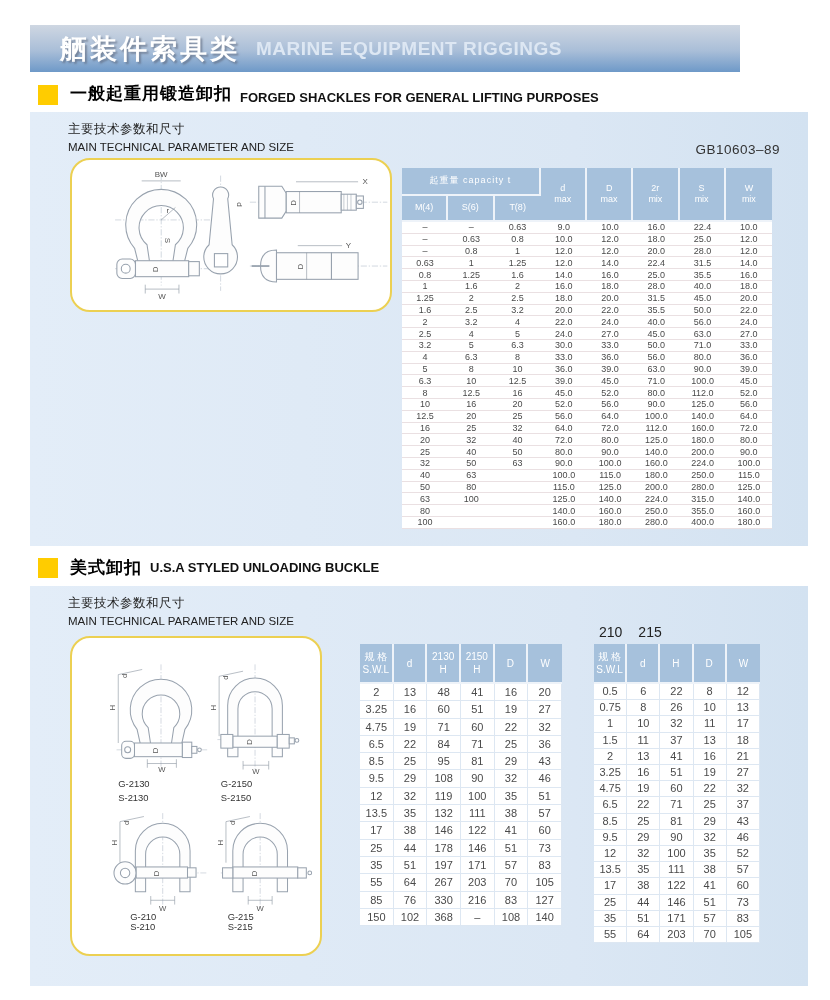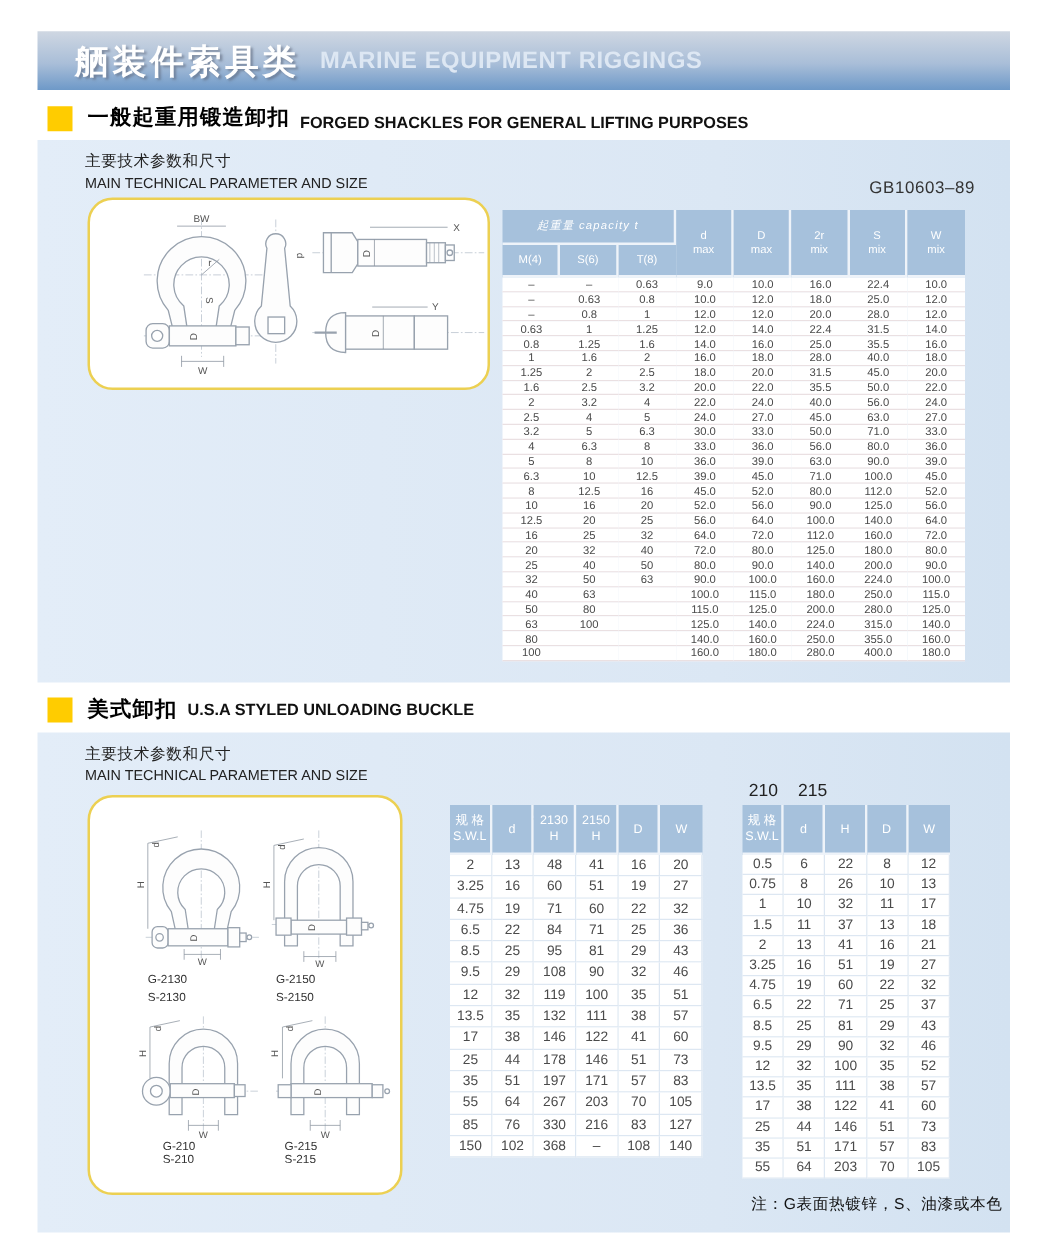--- a/index.html
+++ b/index.html
@@ -1,19 +1,19 @@
 <!DOCTYPE html>
 <html><head>
 <meta charset="utf-8">
 <style>
   html,body{margin:0;padding:0;background:#fff;}
   body{width:830px;height:1000px;position:relative;font-family:"Liberation Sans","DejaVu Sans",sans-serif;overflow:hidden;}
 
   
-  .banner{position:absolute;left:30px;top:25px;width:778px;height:47px;
+  .banner{position:absolute;left:30px;top:25px;width:710px;height:47px;
     background:linear-gradient(180deg,#cfd7e2 0%,#a9bed8 55%,#6e99c8 100%);
     display:flex;align-items:center;padding-left:30px;box-sizing:border-box;}
   .banner-zh{font-size:27px;font-weight:bold;color:#fff;letter-spacing:3px;
     text-shadow:2px 2px 2px rgba(90,100,120,.6);}
   .banner-en{font-size:19px;font-weight:bold;color:#dde7f3;margin-left:16px;letter-spacing:.5px;}
 
   
   .sec-title{position:absolute;left:38px;display:flex;align-items:center;}
   #sec1-title{top:82px;align-items:flex-end;} #sec2-title{top:556px;}
   .bullet{width:20px;height:20px;background:#ffcc00;margin-right:12px;flex:none;}
@@ -39,21 +39,21 @@
 
   
   table{border-collapse:separate;border-spacing:0;position:absolute;table-layout:fixed;}
   th{background:#a6c1dc;color:#fff;font-weight:normal;text-align:center;
      border-right:2px solid #eef3f9;border-bottom:2px solid #eef3f9;padding:0;}
   th:last-child{border-right:none;}
   td{background:#fff;text-align:center;color:#4a4a4a;padding:0;}
 
   #table1{left:372px;top:56px;width:370px;font-size:9px;}
   #table1 th{font-size:9px;line-height:1.25;}
-  #table1 .grp{height:26px;letter-spacing:1px;font-style:italic;}
+  #table1 .grp{height:26px;letter-spacing:1px;}
   #table1 .sub th{height:24px;}
   #table1 td{height:10.8px;font-size:9px;line-height:10px;border-bottom:1px solid #eae0e2;}
 
   .btable th{font-size:10px;line-height:1.3;height:38px;}
   .btable td{border-right:1px solid #dde7f2;border-bottom:1px solid #dde7f2;font-size:11px;}
   #tableL{left:330px;top:58px;width:202px;}
   #tableL td{height:16.3px;line-height:16.3px;}
   #tableR{left:564px;top:58px;width:166px;}
   #tableR td{height:15.2px;line-height:15.2px;}
 
@@ -854,14 +854,13 @@
         <tr>
           <td>55</td>
           <td>64</td>
           <td>203</td>
           <td>70</td>
           <td>105</td>
         </tr>
       </tbody>
   </table>
 
-  <div class="note">注：G表面热镀锌，S、油漆或本色</div>
 </div>
 
 </body></html>

